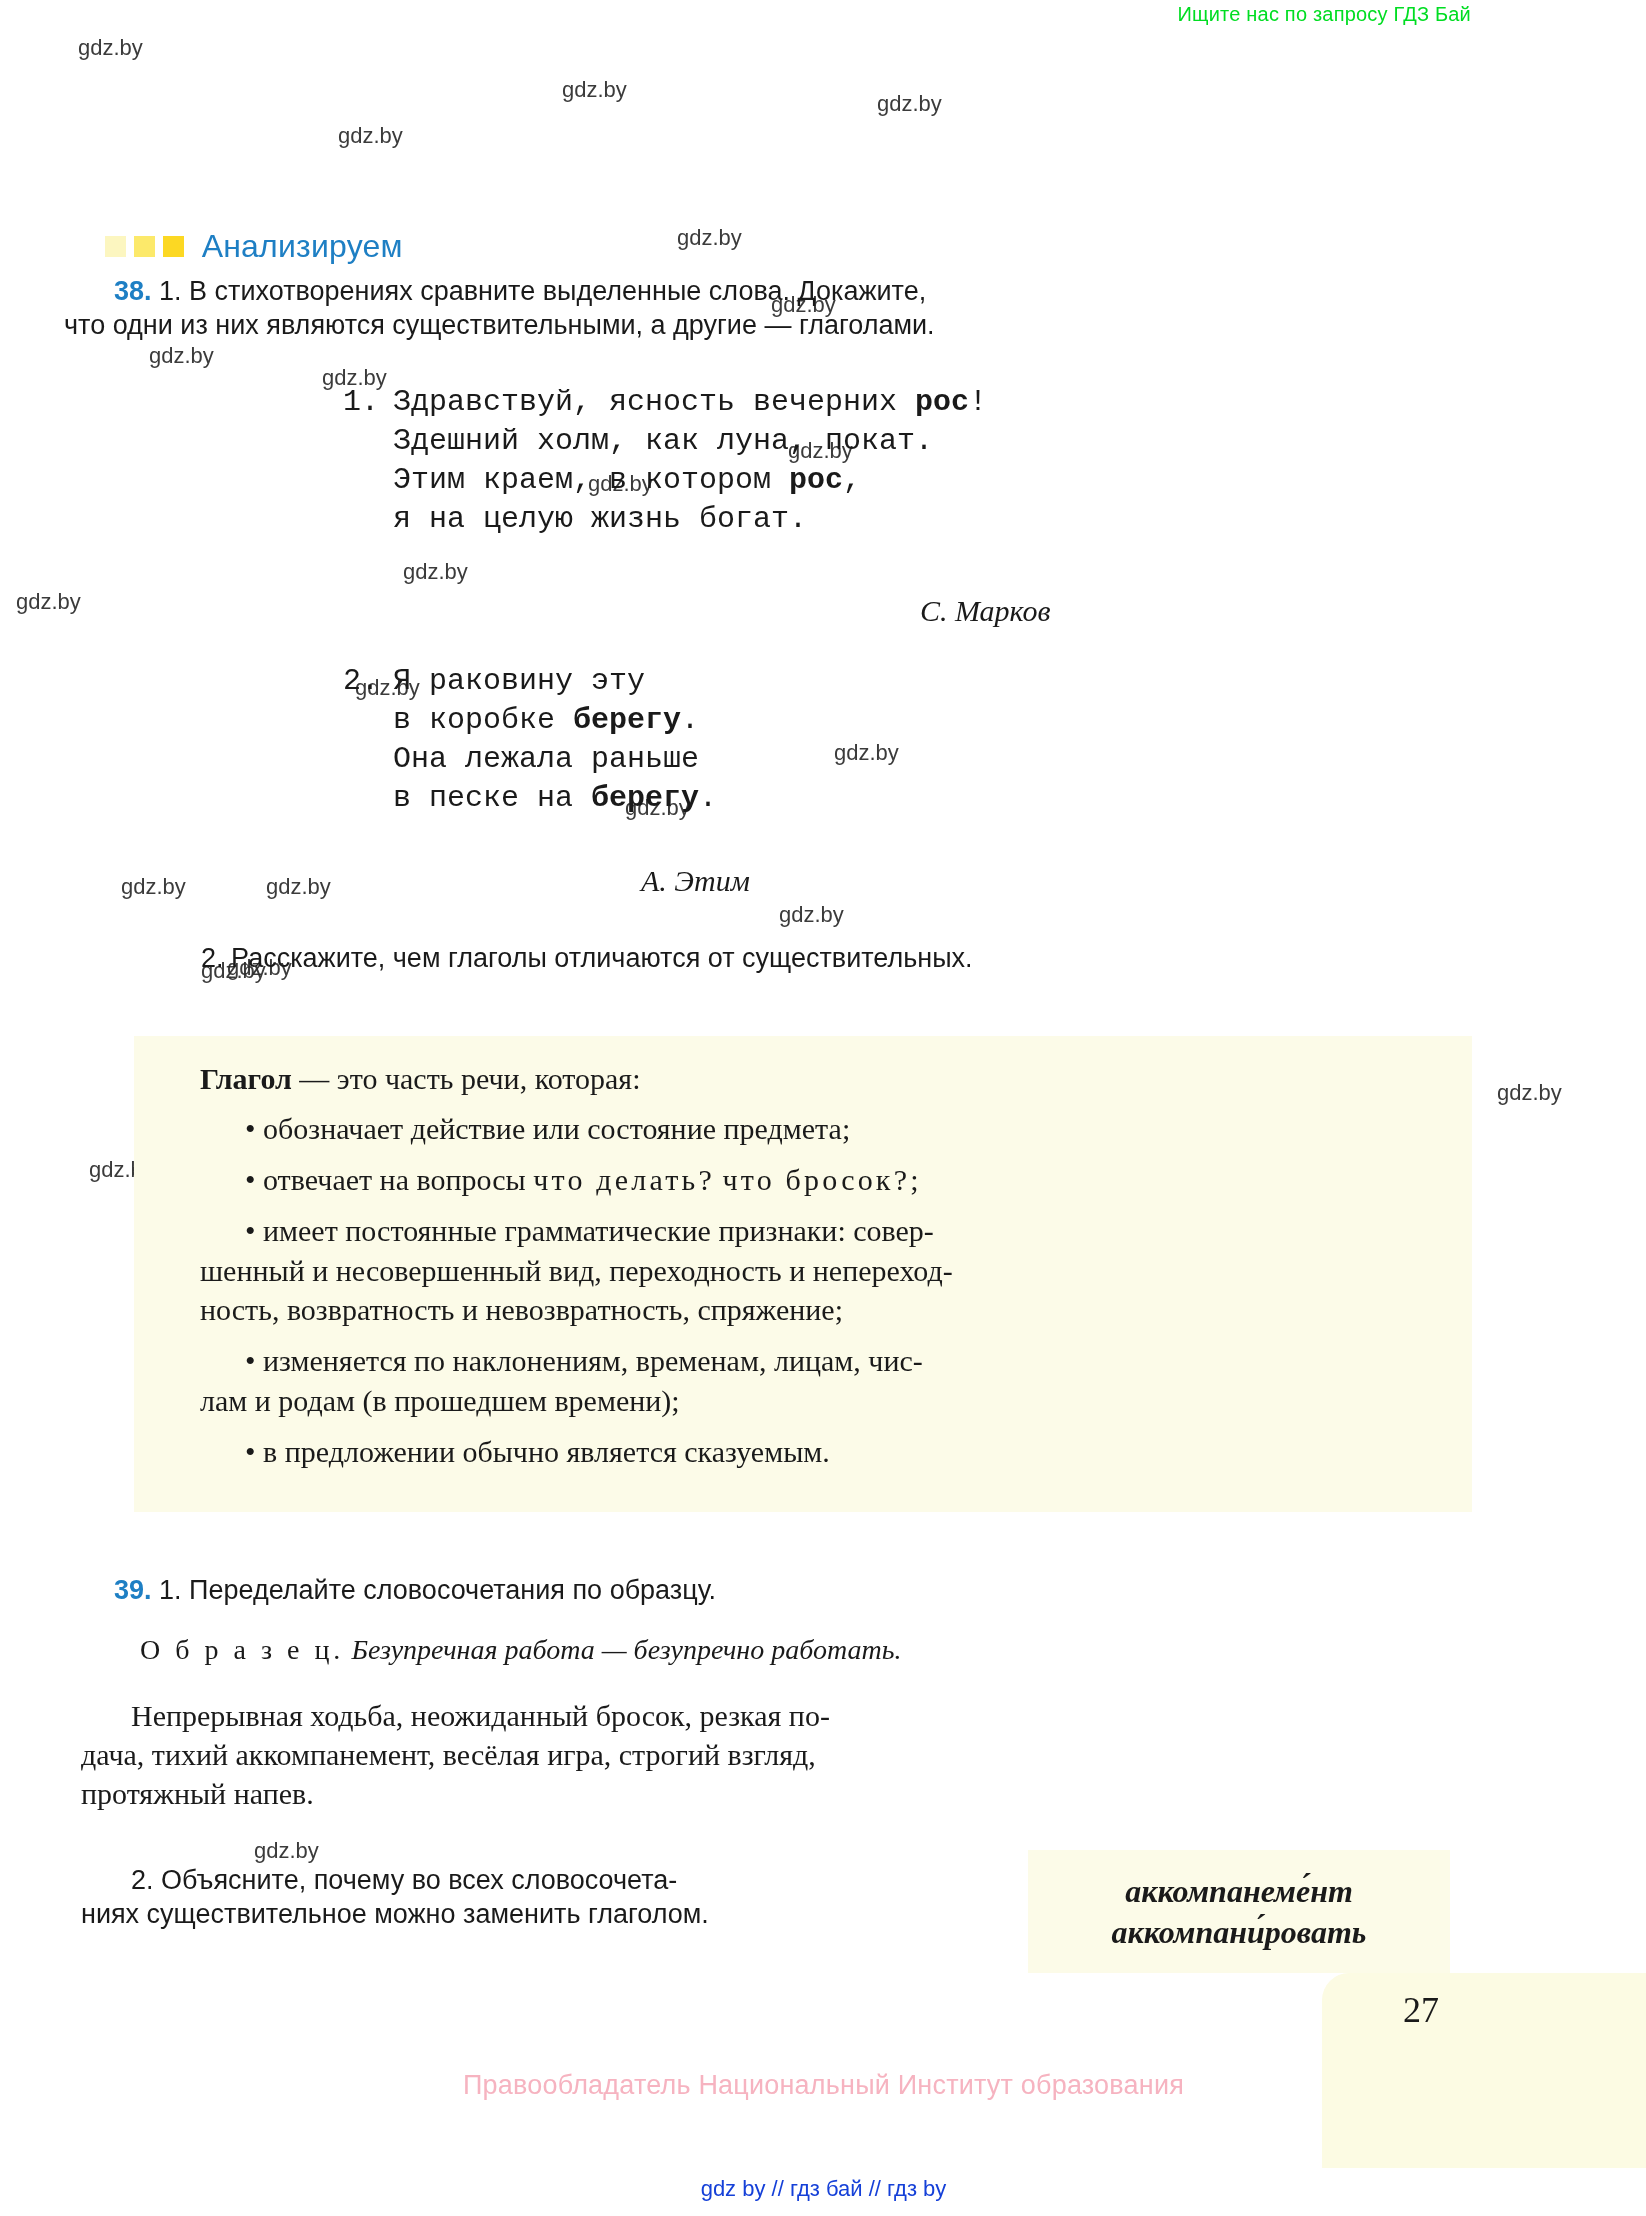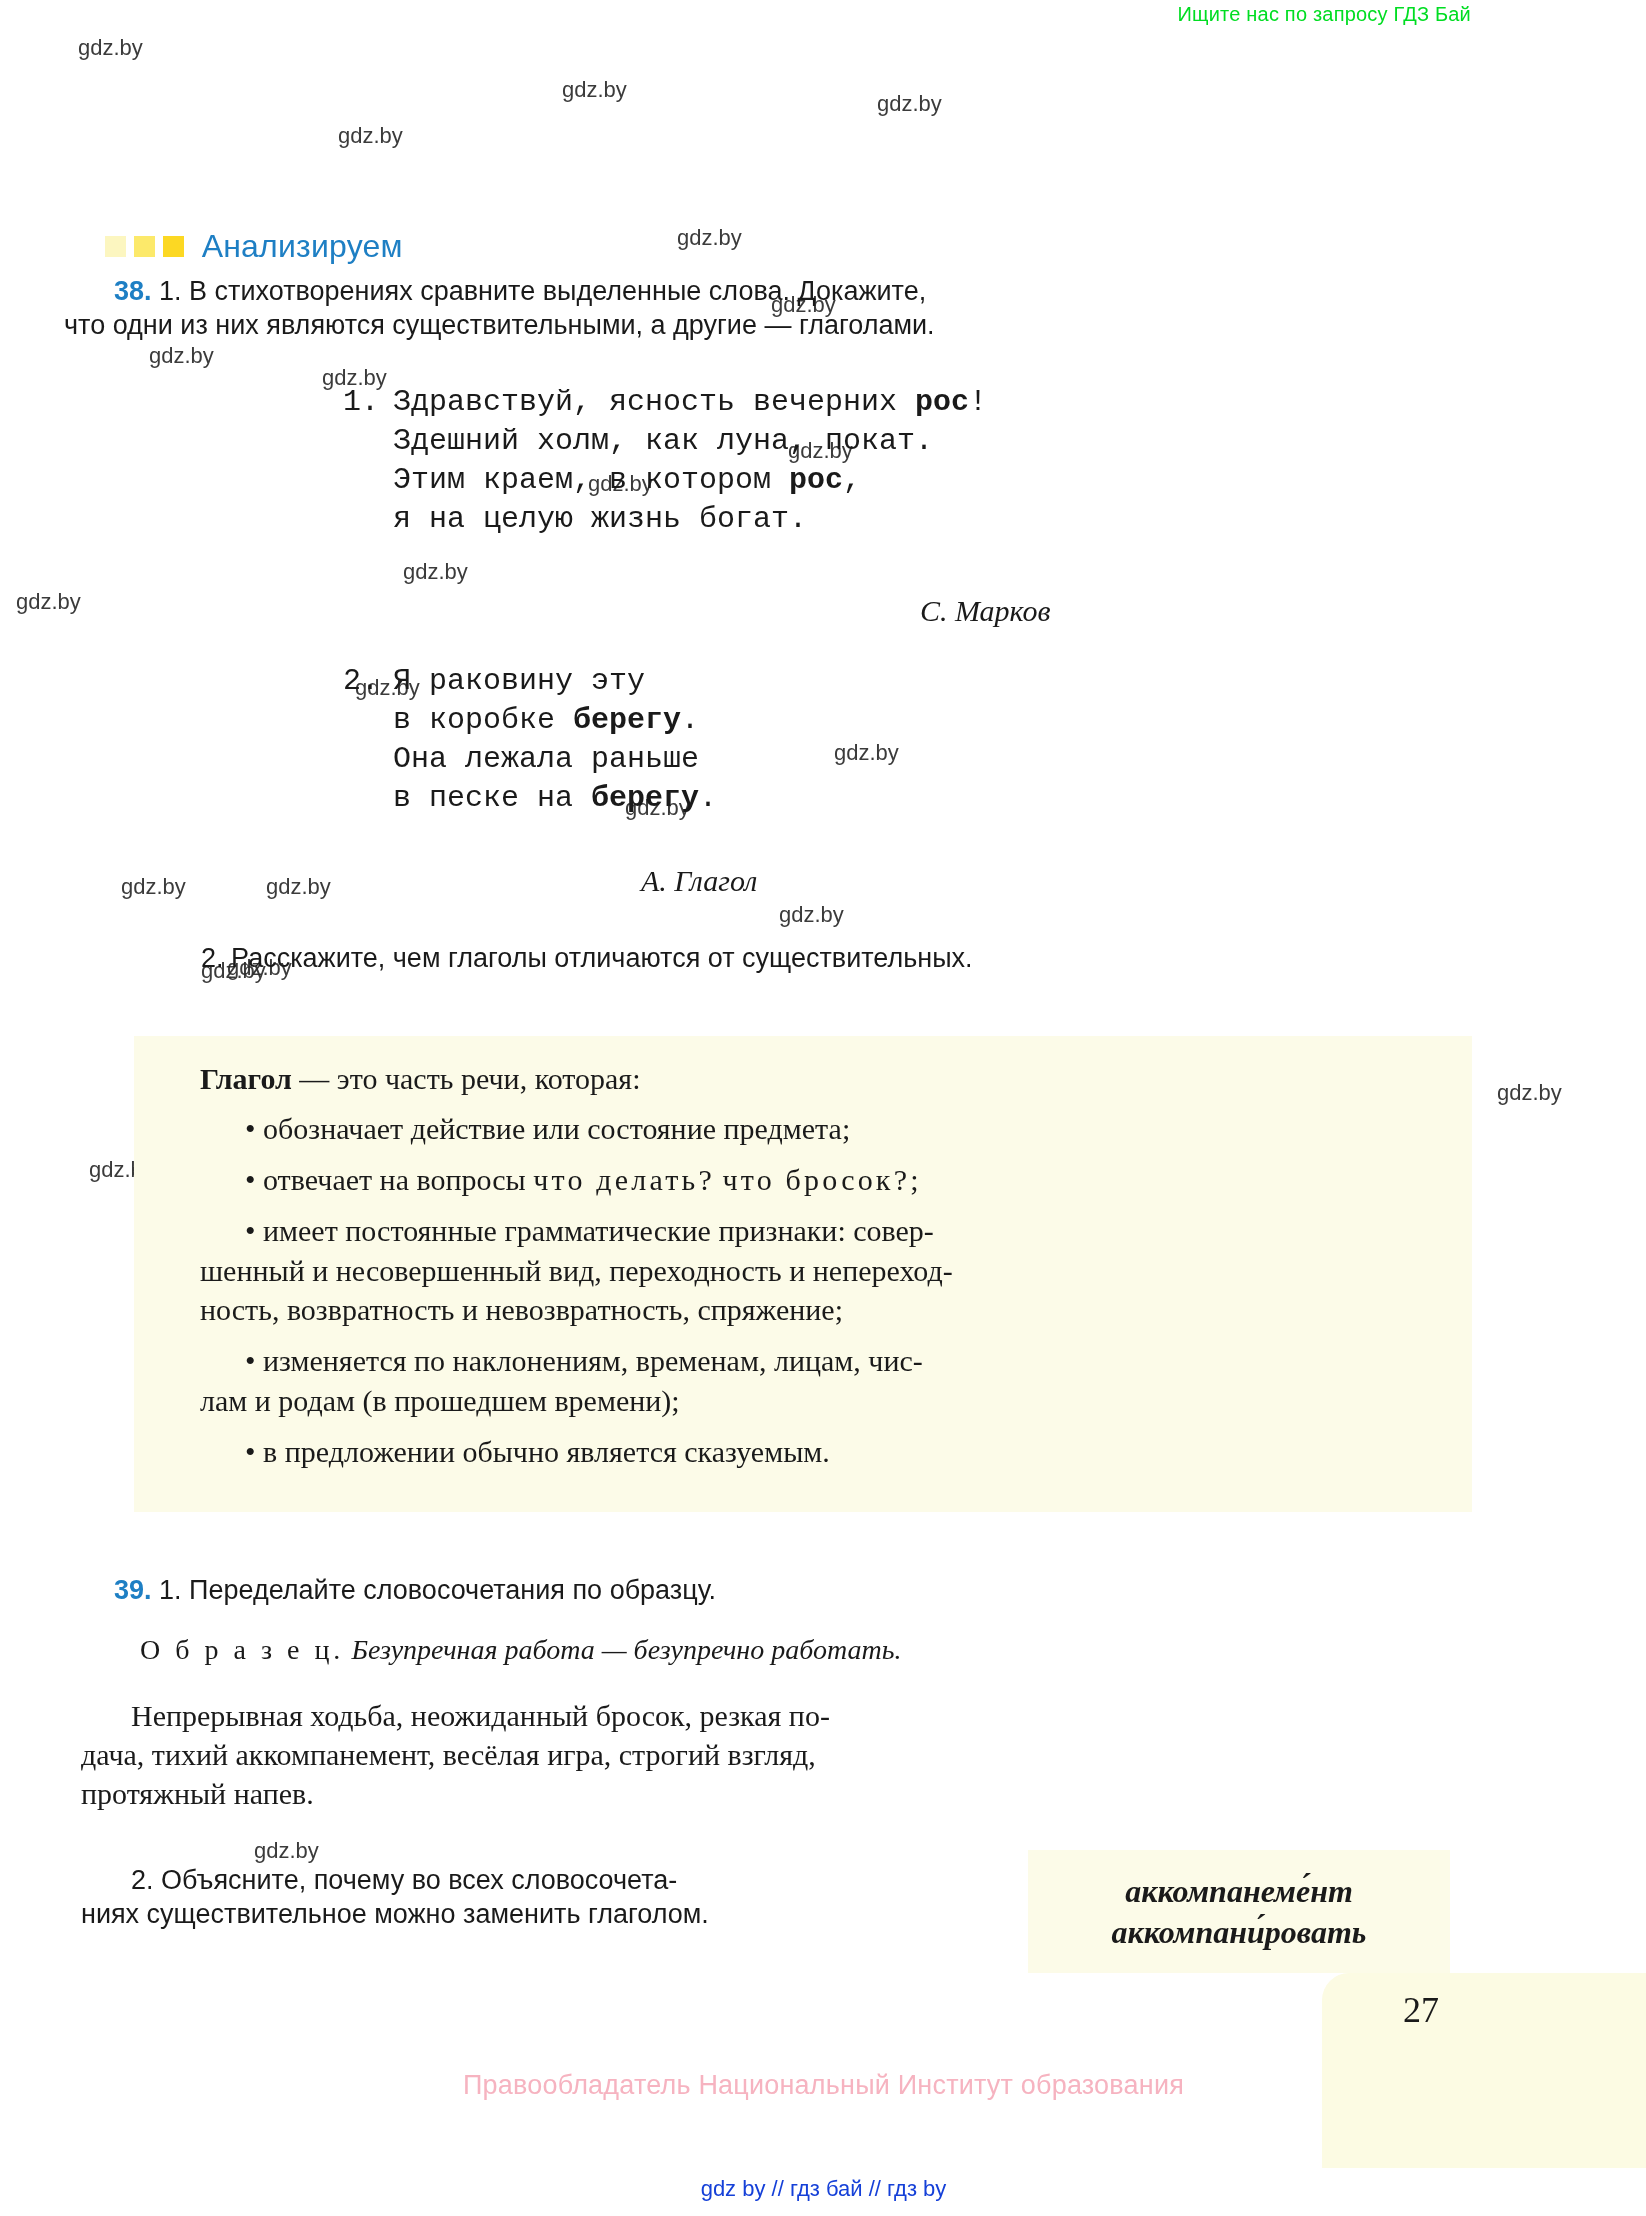--- a/index.html
+++ b/index.html
@@ -288,21 +288,21 @@
   <div class="nowrap">
     <span class="poem-num"></span><span class="poem-body"><span>в коробке </span><b>берегу</b><span>.</span></span>
   </div>
   <div class="nowrap">
     <span class="poem-num"></span><span class="poem-body">Она лежала раньше</span>
   </div>
   <div class="nowrap">
     <span class="poem-num"></span><span class="poem-body"><span>в песке на </span><b>берегу</b><span>.</span></span>
   </div>
 </div>
-<div class="abs attribution" id="poem2-author">А. Глагол</div>
+<div class="abs attribution" id="poem2-author">А. Этим</div>
 
 <div class="abs task-text nowrap" id="ex38-q2">2. Расскажите, чем глаголы отличаются от существительных.</div>
 
 <div class="abs" id="definition-box">
   <div class="def-inner">
     <div class="def-title nowrap">
       <b>Глагол</b><span> — это часть речи, которая:</span>
     </div>
 
     <div class="def-item def-item-indent nowrap">

